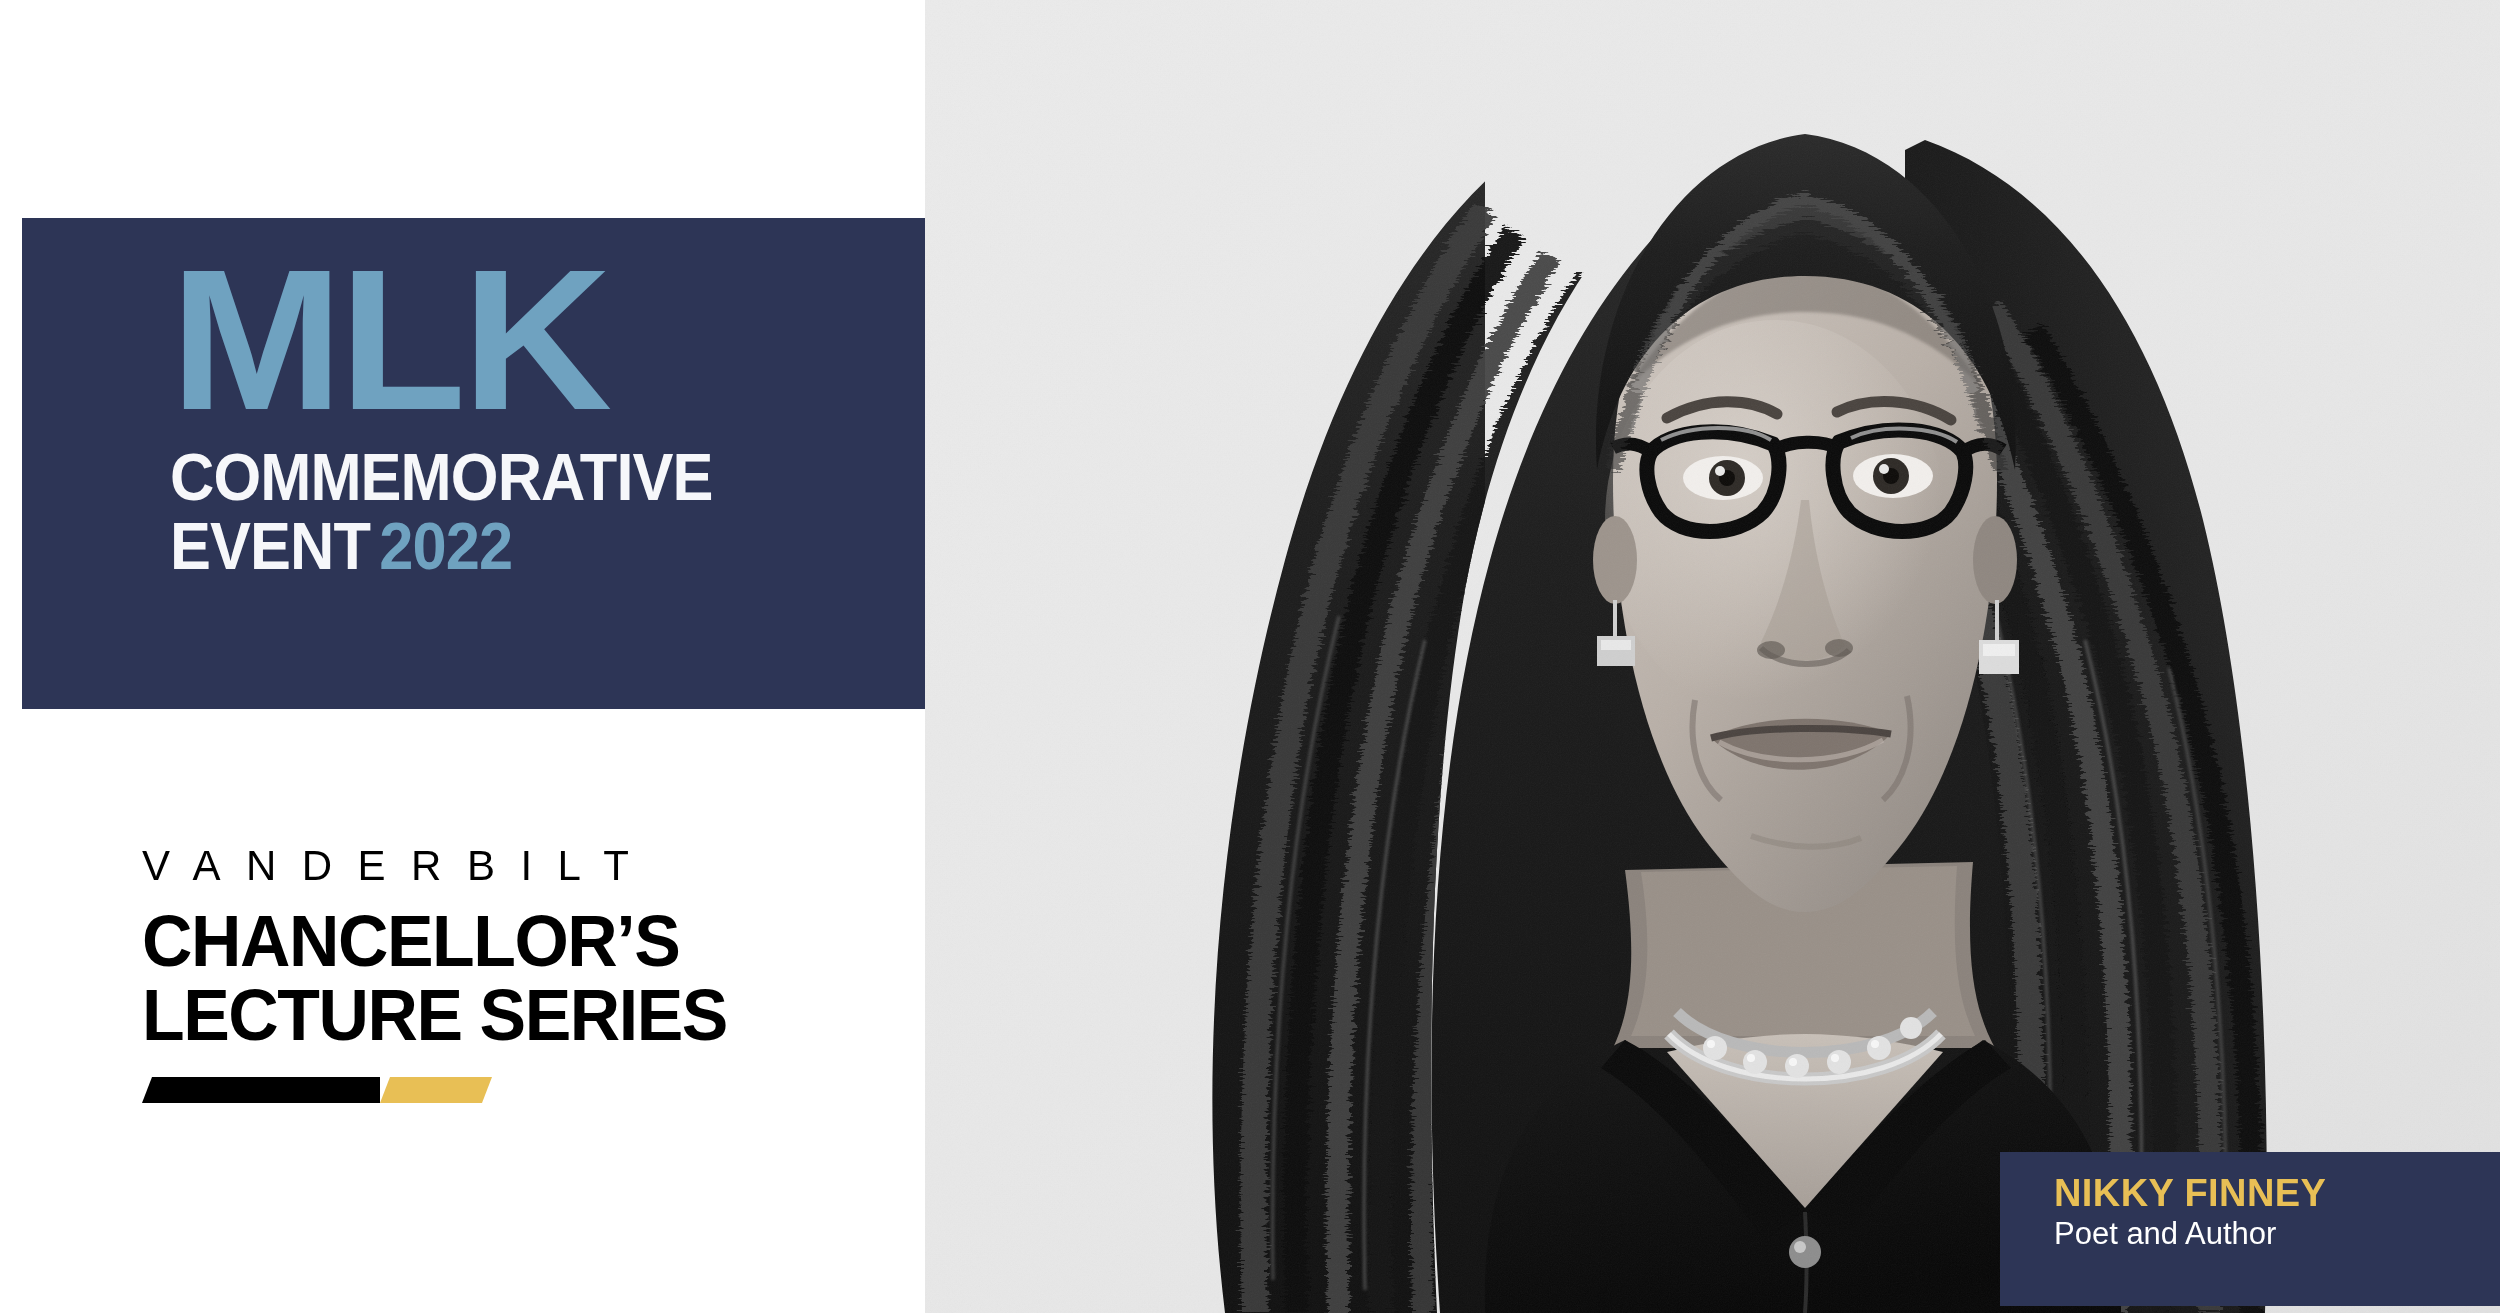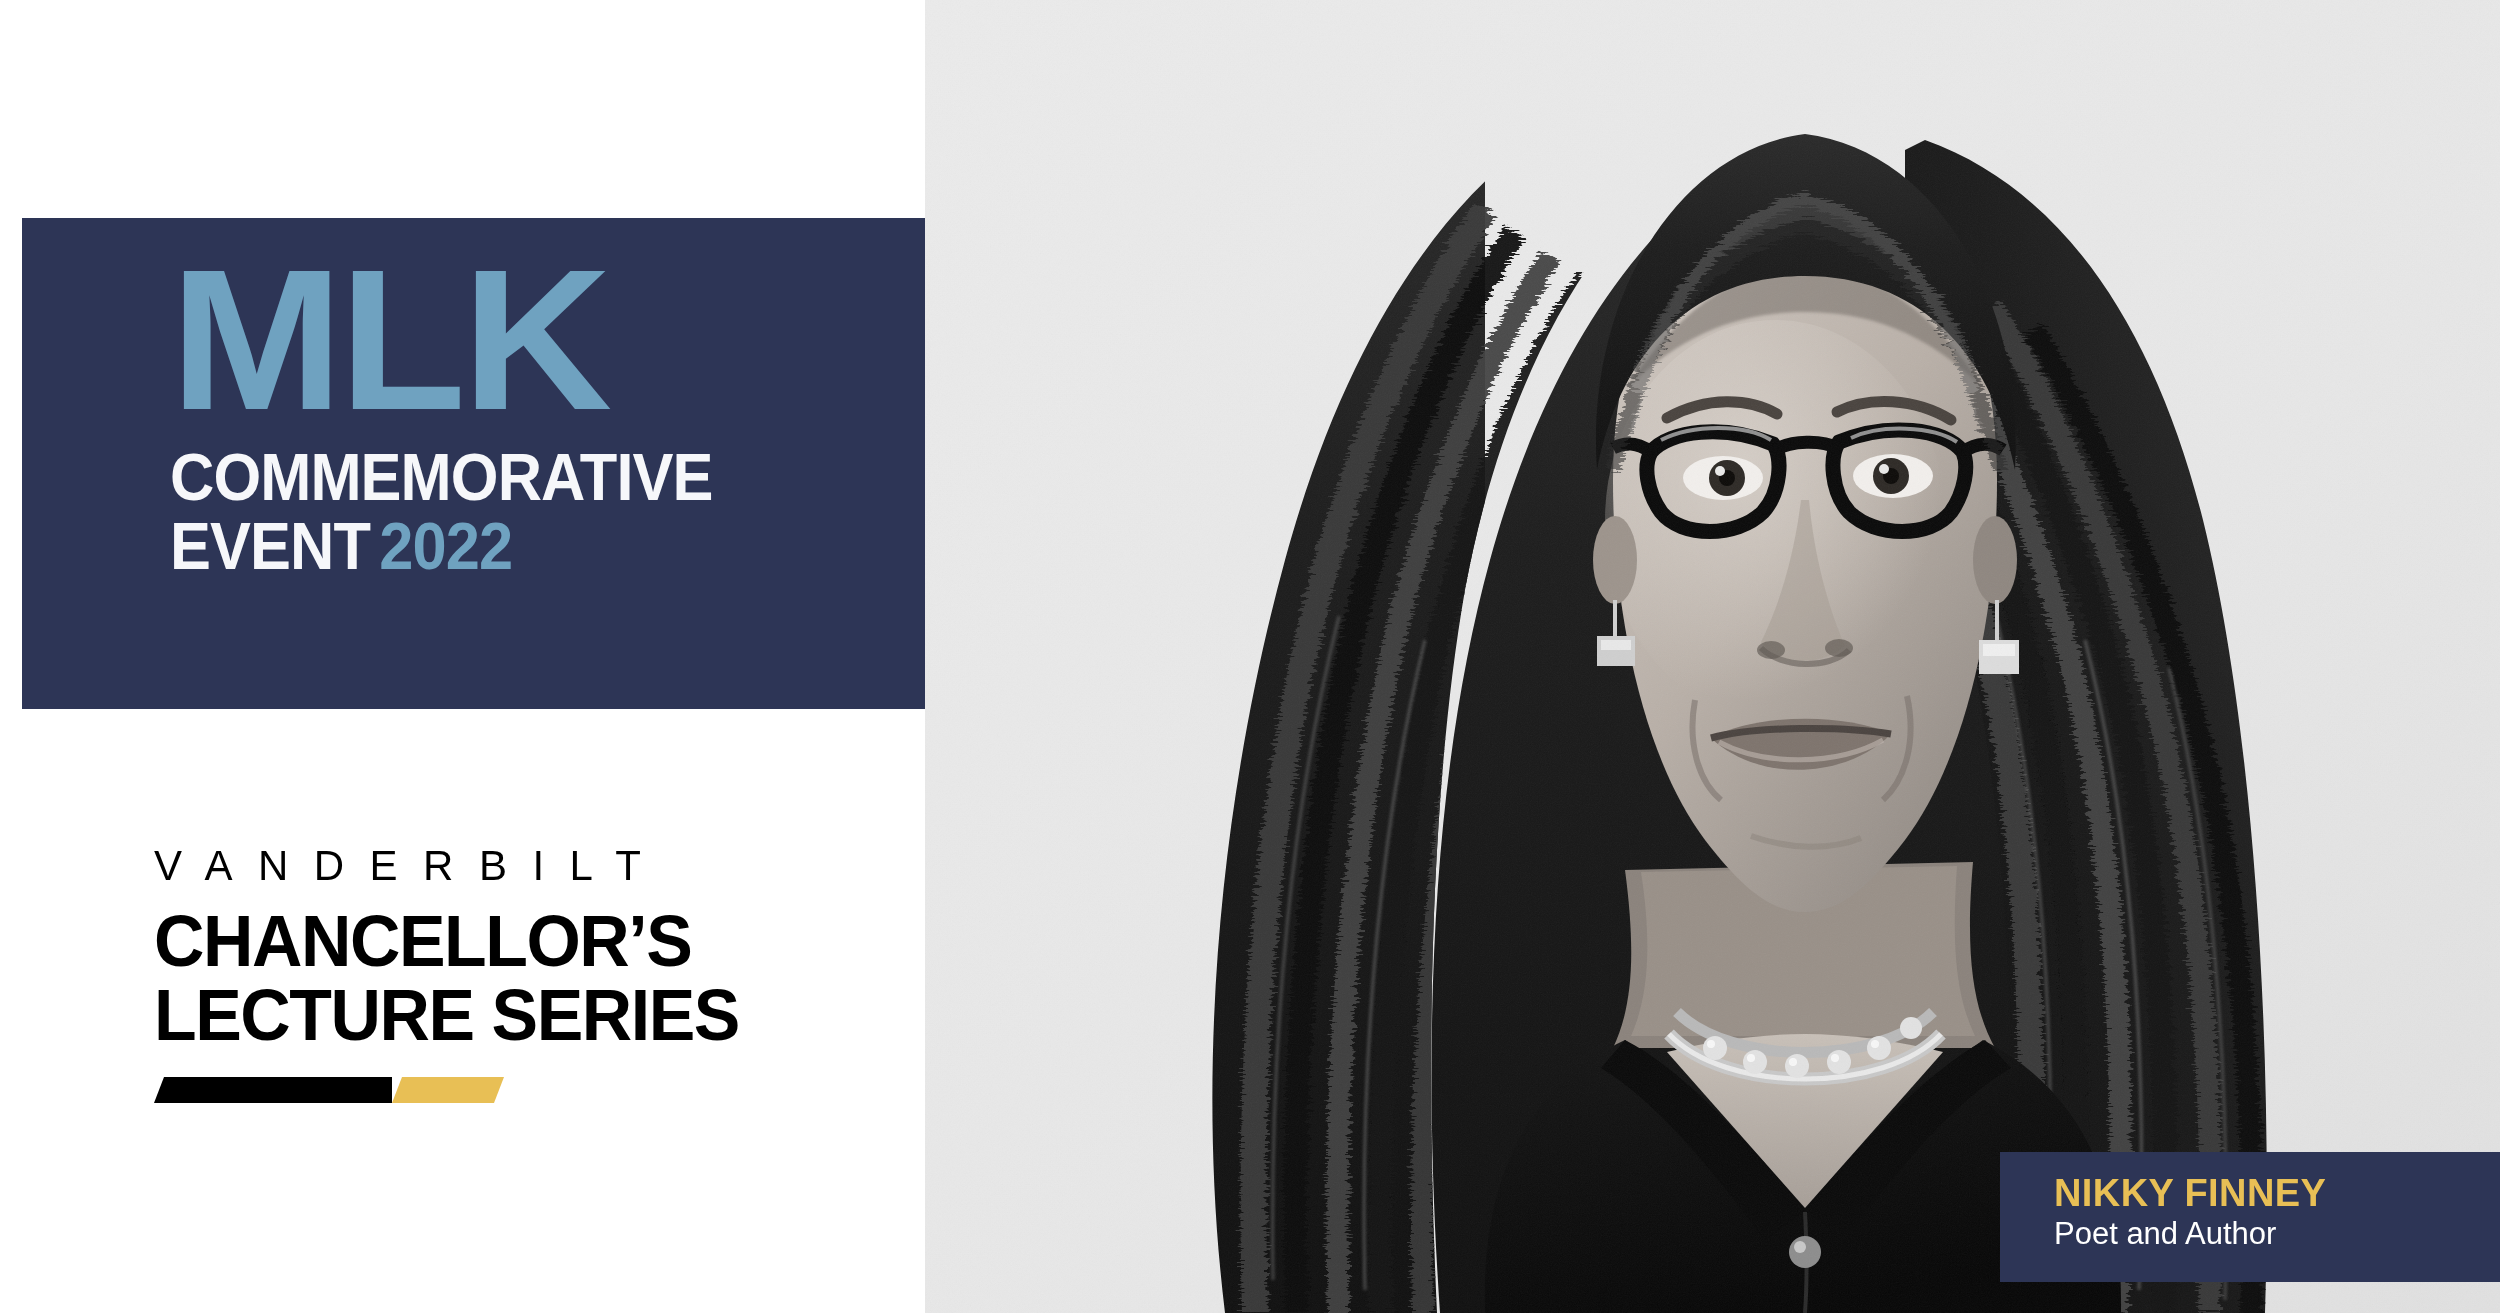--- a/index.html
+++ b/index.html
@@ -78,21 +78,21 @@
     white-space: nowrap;
   }
   .mlk-year {
     color: #6fa2c0;
     margin-left: 10px;
   }
 
   
   .cls-lockup {
     position: absolute;
-    left: 132px;
+    left: 120px;
     top: 845px;
     width: 680px;
   }
   .cls-vanderbilt {
     font-family: "Liberation Sans", sans-serif;
     font-weight: 300;
     font-size: 42px;
     letter-spacing: 25.5px;
     color: #000000;
     white-space: nowrap;
@@ -141,21 +141,21 @@
     overflow: hidden;
   }
   .photo svg { display: block; width: 100%; height: 100%; }
 
   
   .nameplate {
     position: absolute;
     left: 2000px;
     top: 1152px;
     width: 500px;
-    height: 130px;
+    height: 154px;
     background: #2d3556;
     padding: 22px 0 0 54px;
     box-sizing: border-box;
   }
   .np-name {
     font-family: "Liberation Sans Narrow", "Liberation Sans", sans-serif;
     font-weight: 700;
     font-size: 38px;
     letter-spacing: 0.4px;
     color: #e8bf55;

